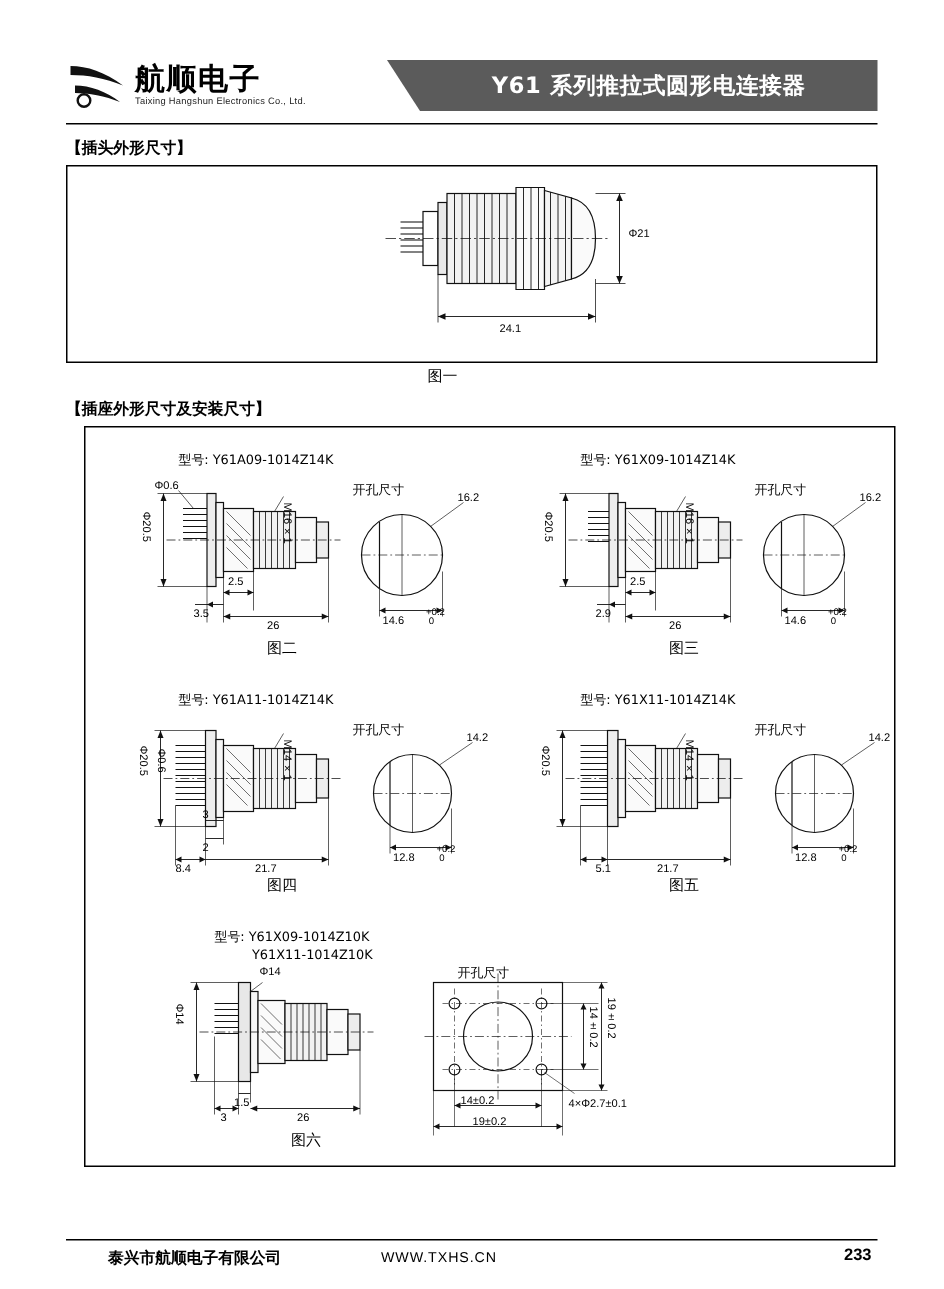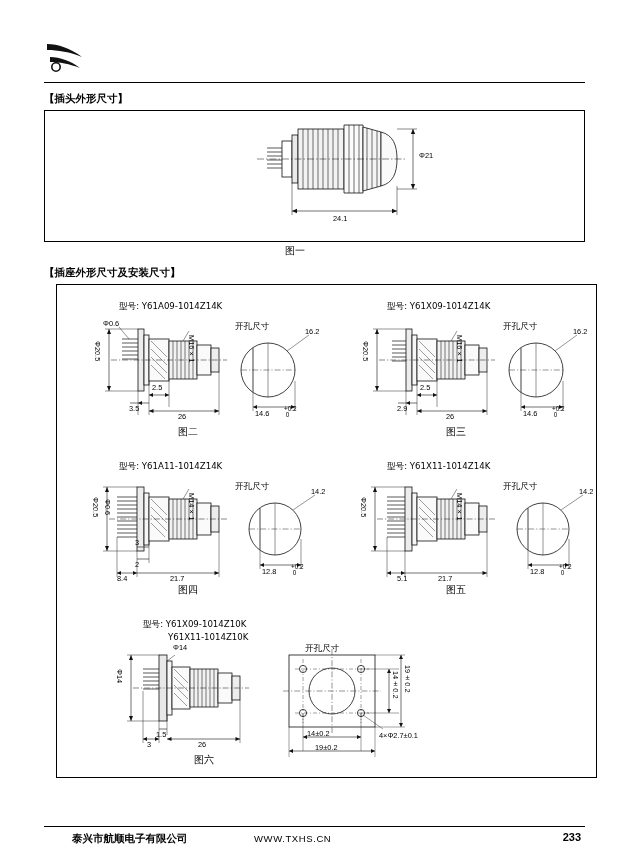--- a/index.html
+++ b/index.html
@@ -109,21 +109,26 @@
 
   <div class="header">
     <div class="logo-wrap">
       <div class="logo-mark">
         <svg width="42" height="38" viewBox="0 0 42 38">
           <path d="M3 6 C14 6, 26 10, 38 19 C26 14, 14 12, 3 12 Z" fill="#111"></path>
           <path d="M6 19 C16 19, 27 23, 36 30 C26 26, 15 24, 6 24 Z" fill="#111"></path>
           <circle cx="12" cy="29" r="4.2" fill="none" stroke="#111" stroke-width="1.6"></circle>
         </svg>
       </div>
-    </div>
+      <div class="logo-text">
+        <div class="logo-cn">航顺电子</div>
+        <div class="logo-en">Taixing Hangshun Electronics Co., Ltd.</div>
+      </div>
+    </div>
+    <div class="title-bar">Y61 系列推拉式圆形电连接器</div>
   </div>
   <div class="header-rule"></div>
 
   <div class="section-label" style="left:44px;top:92px;">【插头外形尺寸】</div>
 
   <div class="box" style="left:44px;top:110px;width:539px;height:130px;">
     <div class="fig" style="left:0;top:0;width:537px;height:128px;">
       <svg width="537" height="128" viewBox="0 0 537 128">
         <g stroke="#111" fill="none" stroke-width="0.8">
 

